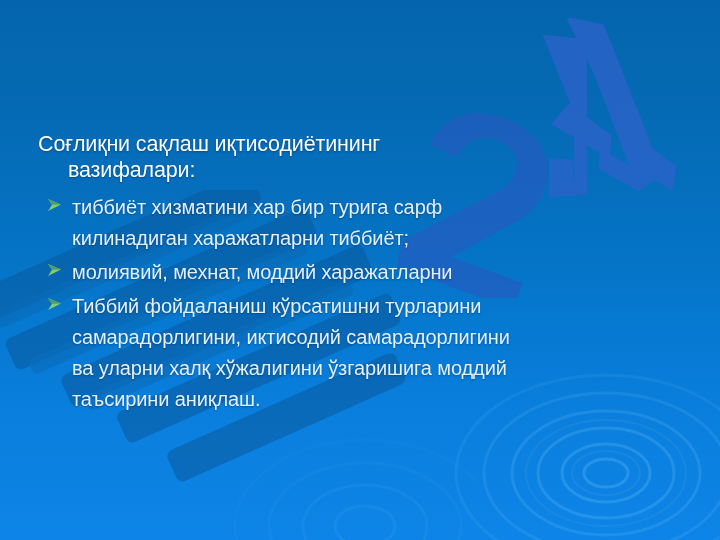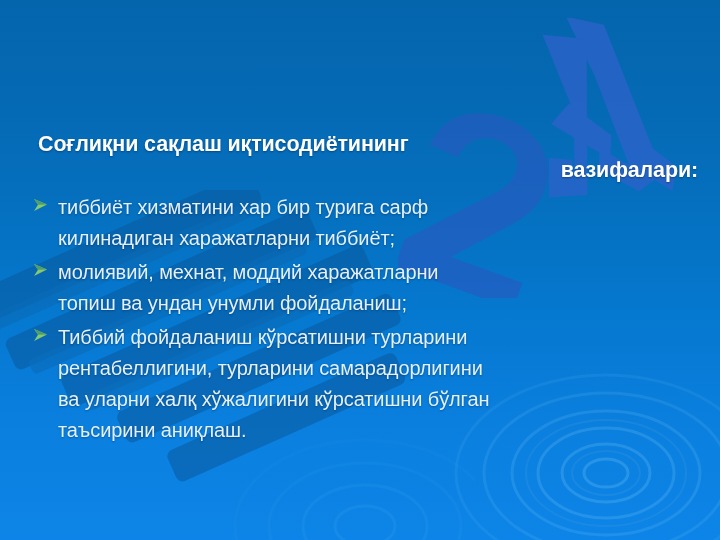--- a/index.html
+++ b/index.html
@@ -102,32 +102,32 @@
 
   .title-block {
     position: absolute;
     left: 38px;
     top: 131px;
     width: 660px;
   }
 
   .title-line {
     color: #ffffff;
-    font-weight: bold;
+    font-weight: normal;
     font-size: 21.5px;
     line-height: 26px;
     letter-spacing: -0.15px;
     text-shadow: 0 1px 2px rgba(0,28,62,.45);
     white-space: nowrap;
   }
-  .title-line.indent { padding-left: 30px; text-align: right; }
+  .title-line.indent { padding-left: 30px; }
 
   .bullets {
     position: absolute;
-    left: 28px;
+    left: 42px;
     top: 192px;
     width: 672px;
   }
 
   .bullet-item {
     position: relative;
     padding-left: 30px;
     margin-bottom: 3px;
   }
 
@@ -246,34 +246,33 @@
 
       <div class="bullet-item">
         <span class="bullet-marker">
           <svg viewBox="0 0 18 18" aria-hidden="true">
             <path d="M2 3 L15 8.6 L2 15 L6 8.8 Z" fill="#86c96f"></path>
             <path d="M2 3 L15 8.6 L6 8.8 Z" fill="#4f9d6a"></path>
           </svg>
         </span>
         <div class="bullet-text">
           <span class="ln">молиявий, мехнат, моддий харажатларни</span>
-          <span class="ln">топиш ва ундан унумли фойдаланиш;</span>
         </div>
       </div>
 
       <div class="bullet-item">
         <span class="bullet-marker">
           <svg viewBox="0 0 18 18" aria-hidden="true">
             <path d="M2 3 L15 8.6 L2 15 L6 8.8 Z" fill="#86c96f"></path>
             <path d="M2 3 L15 8.6 L6 8.8 Z" fill="#4f9d6a"></path>
           </svg>
         </span>
         <div class="bullet-text">
           <span class="ln">Тиббий  фойдаланиш кўрсатишни турларини</span>
-          <span class="ln">рентабеллигини, турларини самарадорлигини</span>
-          <span class="ln">ва уларни халқ хўжалигини кўрсатишни бўлган</span>
+          <span class="ln">самарадорлигини, иктисодий самарадорлигини</span>
+          <span class="ln">ва уларни халқ хўжалигини ўзгаришига моддий</span>
           <span class="ln">таъсирини аниқлаш.</span>
         </div>
       </div>
 
     </div>
   </div>
 </div>
 
 </body></html>

